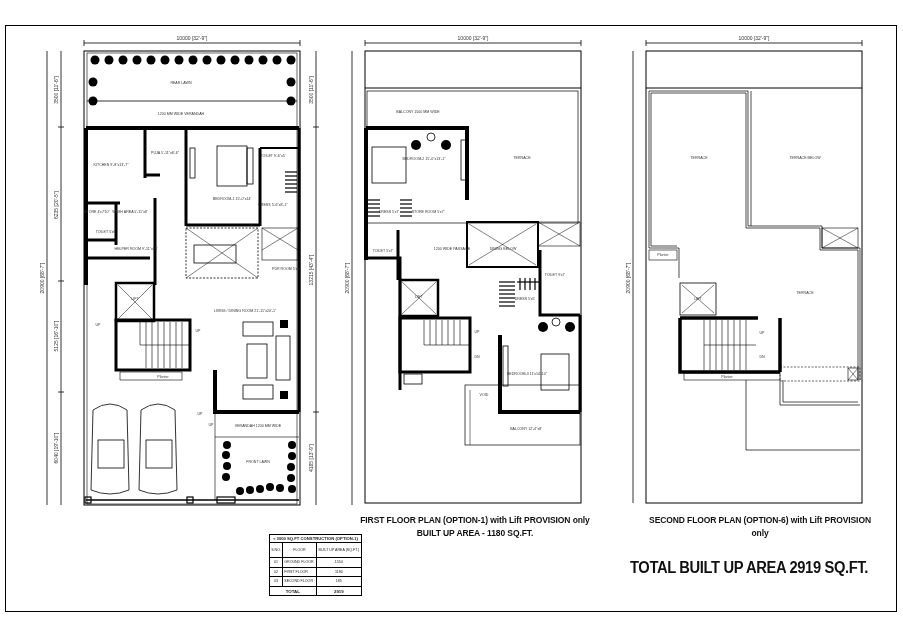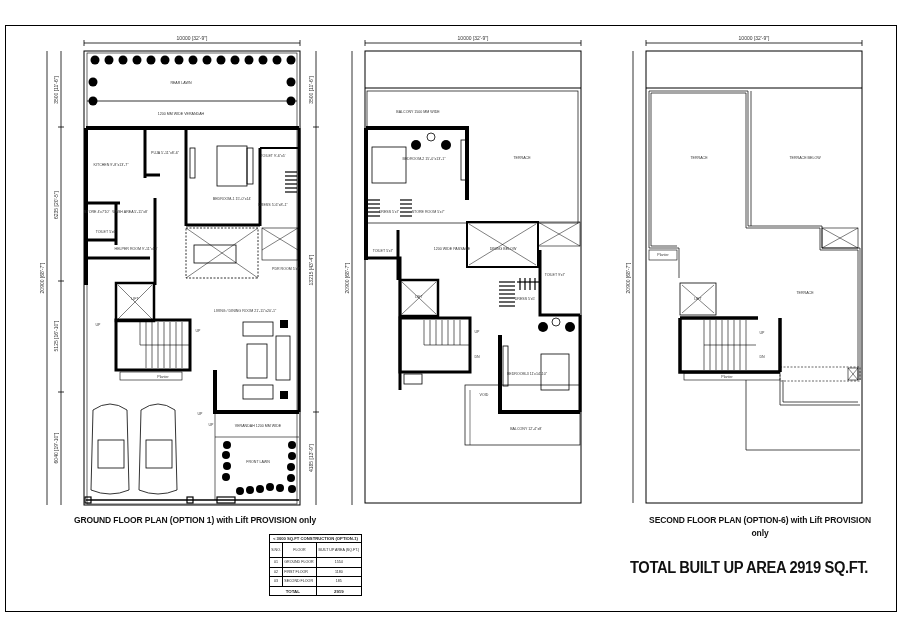--- a/index.html
+++ b/index.html
@@ -369,23 +369,24 @@
     <text transform="translate(44,278) rotate(-90)">20900 [68'-7"]</text>
     <text transform="translate(313,90) rotate(-90)">3500 [11'-6"]</text>
     <text transform="translate(313,270) rotate(-90)">13215 [43'-4"]</text>
     <text transform="translate(313,458) rotate(-90)">4185 [13'-9"]</text>
     <text transform="translate(349,278) rotate(-90)">20900 [68'-7"]</text>
     <text transform="translate(630,278) rotate(-90)">20900 [68'-7"]</text>
   </g>
 </svg>
 
 <div class="caption" style="left:70px; top:514px; width:250px;">
-  <span>GROUND FLOOR PLAN (OPTION 1) with Lift PROVISION only</span>
 </div>
 <div class="caption" style="left:355px; top:514px; width:240px;">
+  <span>FIRST FLOOR PLAN (OPTION-1) with Lift PROVISION only</span>
+  <span>BUILT UP AREA - 1180 SQ.FT.</span>
 </div>
 <div class="caption" style="left:640px; top:514px; width:240px;">
   <span>SECOND FLOOR PLAN (OPTION-6) with Lift PROVISION only</span>
 </div>
 
 <table class="area-table">
   <tbody>
       <tr class="title-row">
         <th colspan="3">&lt; 3000 SQ.FT CONSTRUCTION (OPTION-1)</th>
       </tr>

